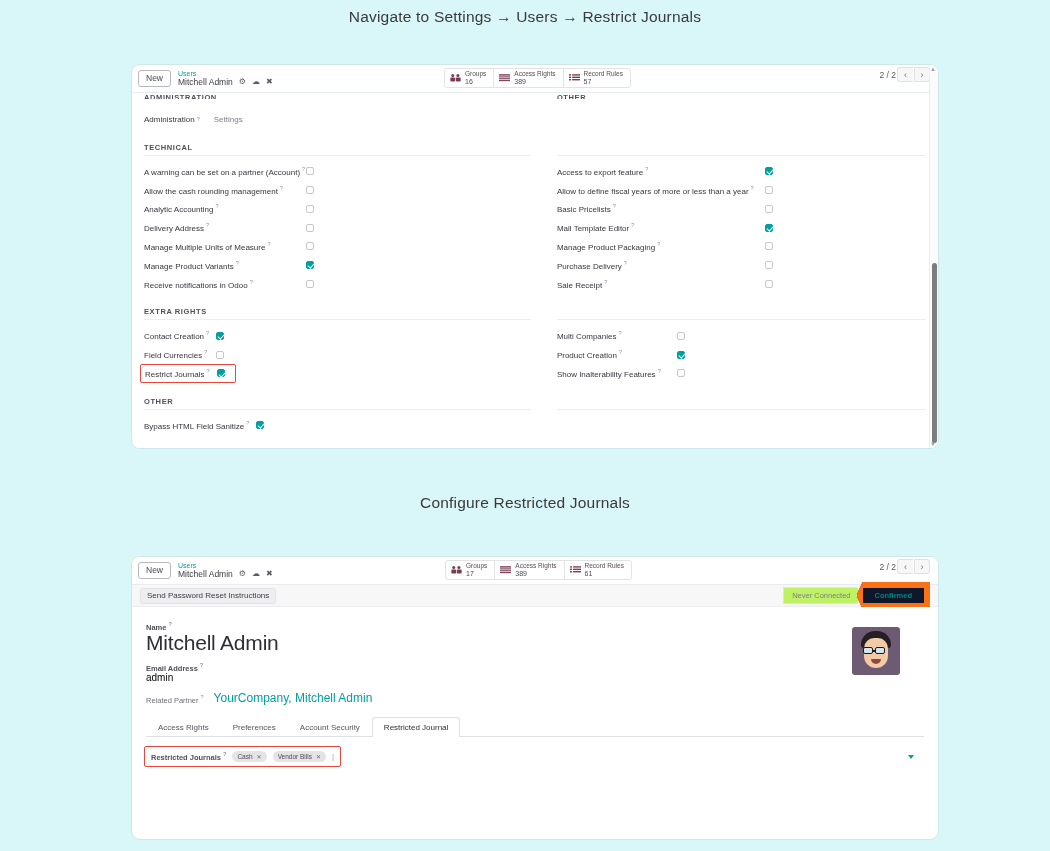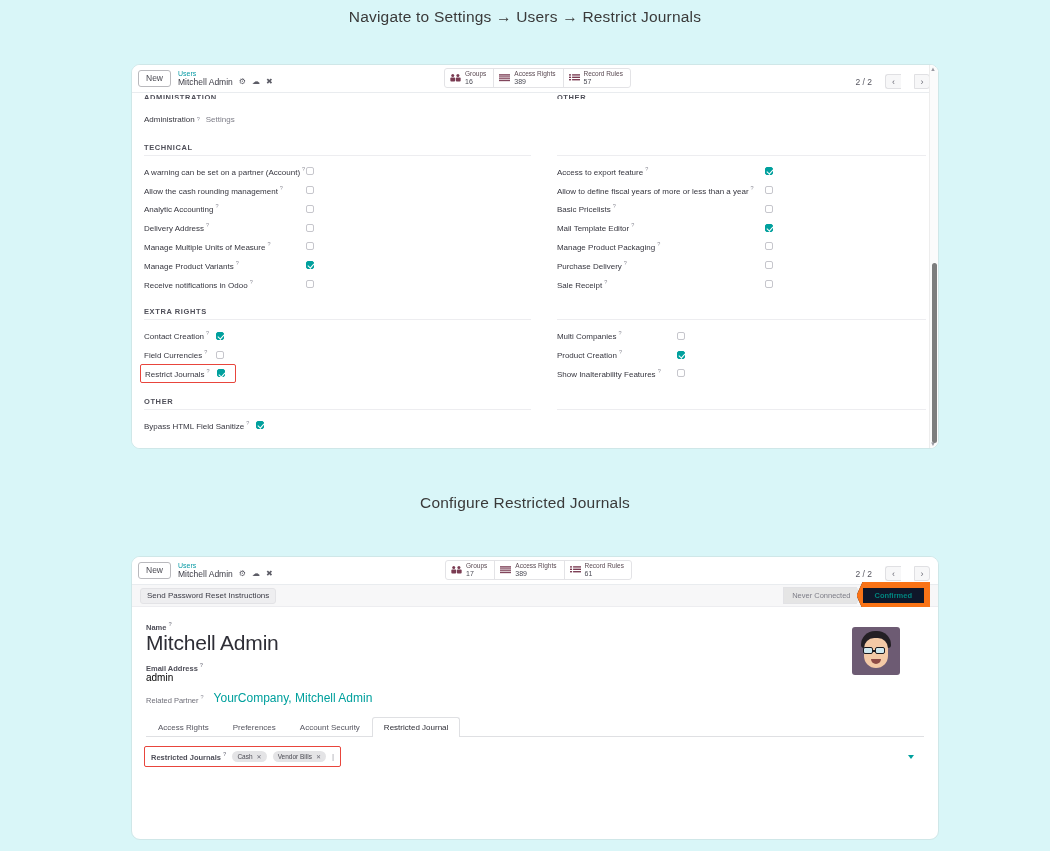--- a/index.html
+++ b/index.html
@@ -62,21 +62,21 @@
     display:flex; align-items:center; gap:4px;
     padding:2px 7px 2px 5px;
     border-right:1px solid #e3e3e6;
   }
   .stat:last-child { border-right:none; }
   .stat-ico { width:11px; height:10px; display:block; }
   .stat-txt { line-height:1.05; }
   .stat-lbl { font-size:6.5px; color:#5a4a52; white-space:nowrap; }
   .stat-val { font-size:7px; color:#4b4b55; }
 
-  .pager { position:absolute; right:8px; top:9px; display:flex; align-items:center; gap:13px;}
+  .pager { position:absolute; right:8px; top:2px; display:flex; align-items:center; gap:1px;}
   .pager-count { font-size:8.5px; color:#55555f; }
   .pg-btn {
     width:16px; height:15px; border:1px solid #e0e0e3; background:#f7f7f8;
     display:flex; align-items:center; justify-content:center;
     font-size:9px; color:#6b6b75;
   }
   .pg-btn.left { border-radius:3px 0 0 3px; border-right:none; }
   .pg-btn.right { border-radius:0 3px 3px 0; }
 
   
@@ -104,21 +104,21 @@
     background:#00a09d; border-color:#00a09d;
     position:relative;
   }
   .cb.on::after {
     content:"";
     position:absolute; left:1.6px; top:0.3px;
     width:2.6px; height:5px;
     border:solid #fff; border-width:0 1.2px 1.2px 0;
     transform:rotate(42deg);
   }
-  .selection-val { font-size:8px; color:#7d7d87; margin-left:6px; }
+  .selection-val { font-size:8px; color:#7d7d87; margin-left:14px; }
 
   .hl-box { border:1.4px solid #e8453c; border-radius:2px; }
 
   .scroll-track {
     position:absolute; top:0; right:0; width:9px; height:100%;
     background:#fbfbfb; border-left:1px solid #ededed;
   }
   .scroll-thumb {
     position:absolute; right:1px; width:5px; border-radius:3px; background:#7d7d7d;
   }
@@ -129,21 +129,21 @@
     display:flex; align-items:center; justify-content:space-between;
     background:#f7f7f8; border-bottom:1px solid #ededf0;
     padding:4px 8px; height:22px;
   }
   .ctrl-btn {
     font-size:8px; color:#3b3b45; background:#eeeef0;
     border:1px solid #e3e3e6; border-radius:3px; padding:3px 6px; line-height:1;
   }
   .statusbar { display:flex; align-items:center; }
   .status-pill {
-    font-size:7.5px; padding:3px 8px; color:#7d7d87; background:#e5e5e5;
+    font-size:7.5px; padding:3px 8px; color:#7d7d87; background:#bef264;
     border:1px solid #e2e2e5; border-right:none;
     clip-path: polygon(0 0, calc(100% - 6px) 0, 100% 50%, calc(100% - 6px) 100%, 0 100%);
     padding-right:12px;
   }
   .status-pill.active {
     color:#00857f; background:#0f172a; border:6px solid #f97316;
     font-weight:bold;
     clip-path: polygon(6px 0, 100% 0, 100% 100%, 6px 100%, 0 50%);
     padding-left:12px; margin-left:-6px;
   }

